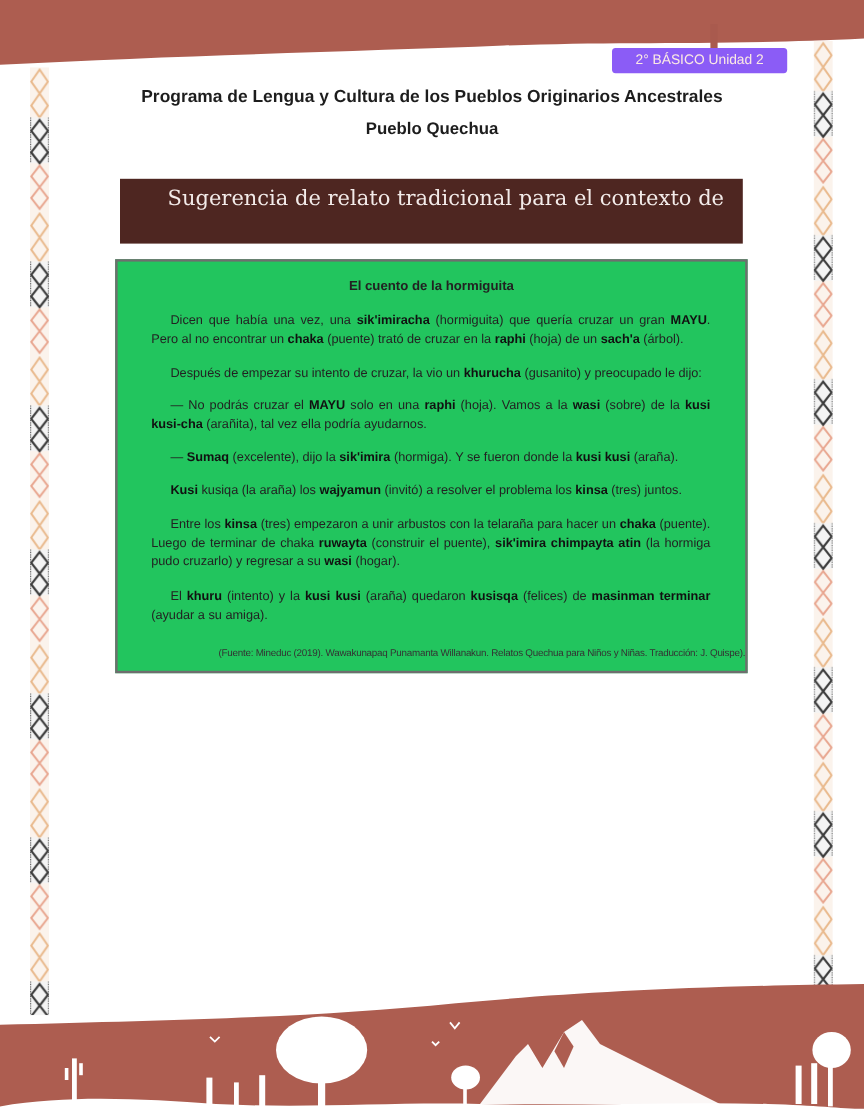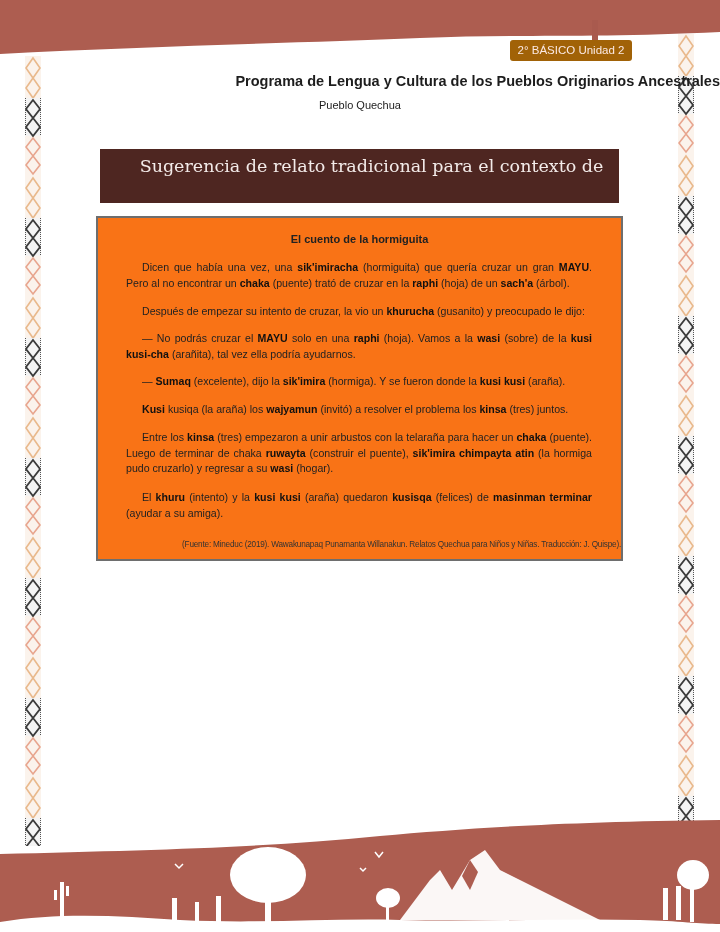--- a/index.html
+++ b/index.html
@@ -7,48 +7,48 @@
       width:720px; height:932px; position:relative; overflow:hidden;
       background:#ffffff;
       font-family:"Liberation Sans", sans-serif;
     }
     .top-wave { position:absolute; left:0; top:0; width:720px; height:70px; }
     .bottom-art { position:absolute; left:0; top:820px; width:720px; height:112px; }
     .badge-connector {
       position:absolute; left:592px; top:20px; width:6px; height:22px; background:#a95a4e;
     }
     .badge {
-      position:absolute; left:510px; top:40px; width:122px; height:21px;
-      background:#a16207; border-radius:3px;
+      position:absolute; left:510px; top:40px; width:146px; height:21px;
+      background:#8b5cf6; border-radius:3px;
       color:#fbe9e4; font-size:11.5px; line-height:21px; text-align:center;
       font-family:"Liberation Sans", sans-serif;
     }
     .border-strip { position:absolute; width:16px; }
     .border-left { left:25px; }
     .border-right { left:678px; }
     .title-main {
-      position:absolute; left:0; width:720px; top:73px; text-align:right;
+      position:absolute; left:0; width:720px; top:73px; text-align:center;
       font-weight:bold; font-size:14.5px; color:#1d1d1d;
       font-family:"Liberation Sans", sans-serif;
     }
     .title-sub {
       position:absolute; left:0; width:720px; top:99px; text-align:center;
-      font-weight:normal; font-size:11px; color:#1d1d1d;
+      font-weight:bold; font-size:14px; color:#1d1d1d;
     }
     .banner {
       position:absolute; left:100px; top:149px; width:519px; height:54px;
       background:#4e2621; color:#f3ebe9;
       font-family:"DejaVu Serif", "Liberation Serif", serif;
       font-size:17.5px; line-height:22px; text-align:center;
       padding-top:6px; box-sizing:border-box;
     }
     .banner span { display:block;padding-left:24px; }
     .story-box {
       position:absolute; left:96px; top:216px; width:527px; height:345px;
-      background:#f97316; border:2px solid #6e6e6e; box-sizing:border-box;
+      background:#22c55e; border:2px solid #6e6e6e; box-sizing:border-box;
       color:#222; font-size:10.6px; line-height:15.6px;
       font-family:"Liberation Sans", sans-serif;
     }
     .story-title {
       position:absolute; left:0; width:100%; top:14px; text-align:center;
       font-weight:bold; font-size:11px;
     }
     .para { position:absolute; left:28px; width:466px; text-align:justify; margin:0; }
     .para .ind { display:inline-block; width:16px; }
     .para b { font-weight:bold; color:#111; }

